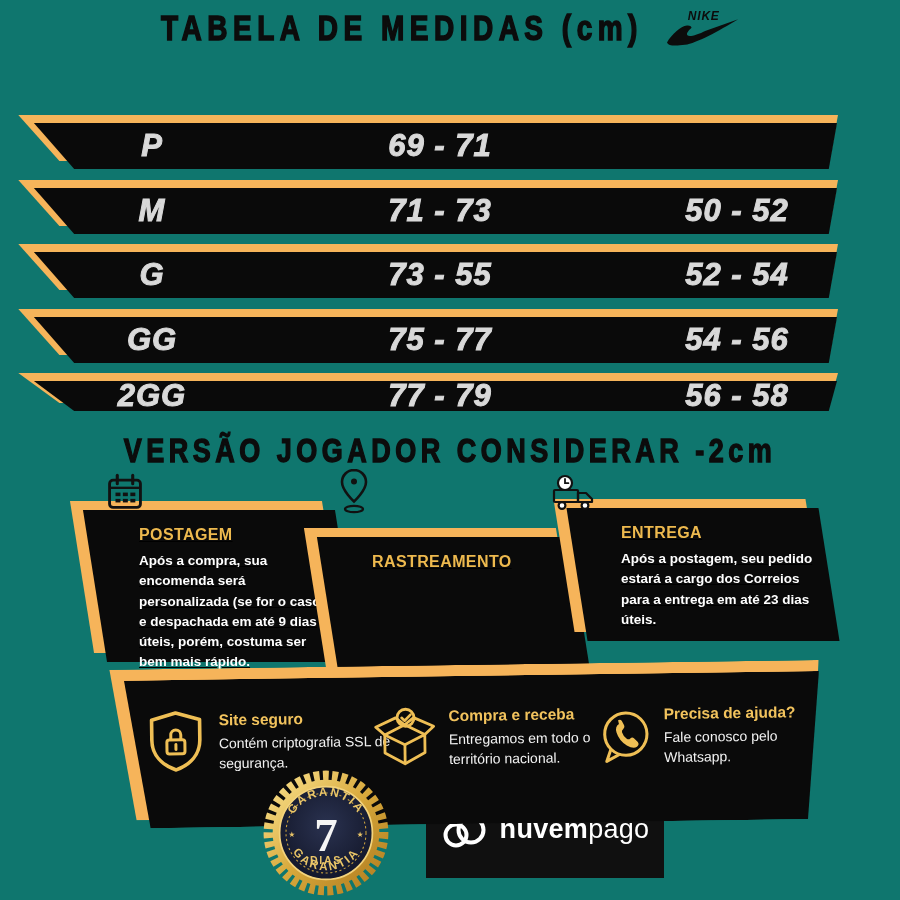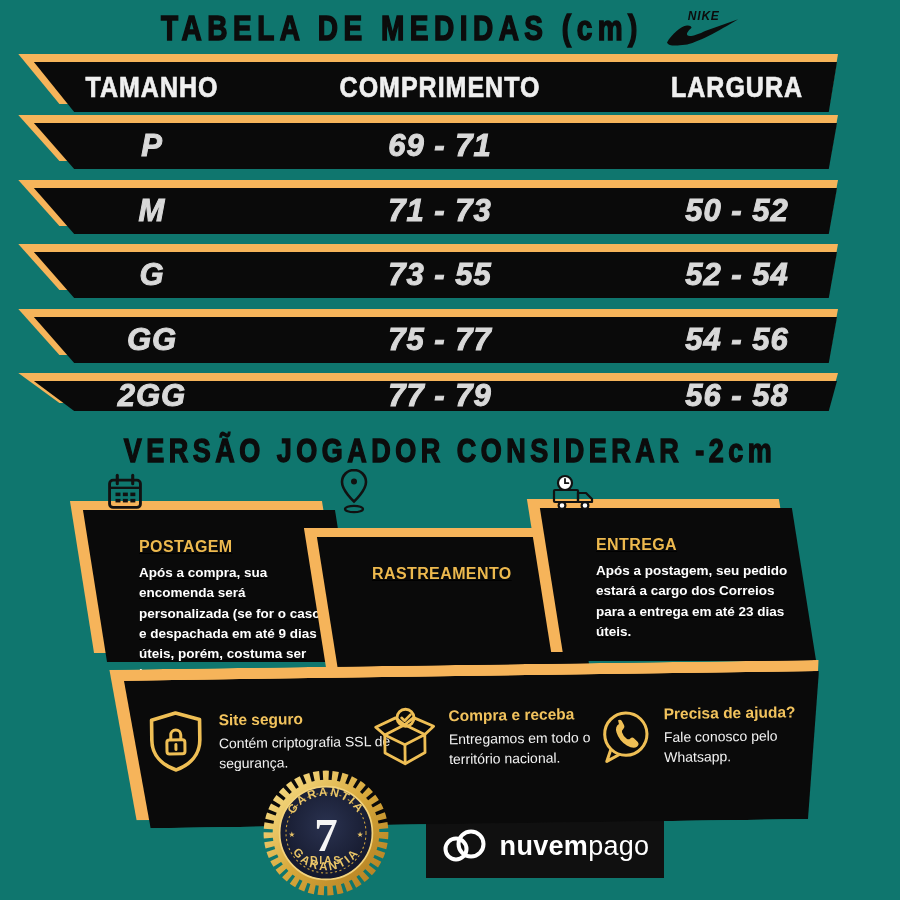--- a/index.html
+++ b/index.html
@@ -50,25 +50,25 @@
 
   
   .card-icon{position:absolute;z-index:3;}
   .icon-calendar{left:106px;top:473px;}
   .icon-pin{left:338px;top:468px;}
   .icon-truck{left:552px;top:474px;}
 
   .card{position:absolute;width:252px;z-index:2;}
   .card1{left:95px;top:510px;height:152px;}
   .card2{left:328px;top:537px;height:140px;}
-  .card3{left:552px;top:508px;height:153px;}
+  .card3{left:577px;top:508px;height:133px;}
   .card .bg-o{position:absolute;inset:0;background:var(--accent);
               transform:translate(-13px,-9px) skewX(9deg);}
   .card .bg-b{position:absolute;inset:0;background:var(--panel);transform:skewX(9deg);}
-  .card-content{position:absolute;inset:0;padding:28px 12px 0 44px;text-decoration:underline;}
+  .card-content{position:absolute;inset:0;padding:16px 12px 0 44px;text-decoration:underline;}
   .card-title{color:var(--gold);font-size:16px;font-weight:700;letter-spacing:.4px;margin-bottom:7px;}
   .card-body{color:#fff;font-size:13.5px;font-weight:700;line-height:1.5;}
 
   
   .feature-bar{position:absolute;left:96px;top:676px;width:724px;height:148px;
                transform:rotate(-0.8deg);z-index:2;}
   .fb-o{position:absolute;left:-15px;top:-11px;width:calc(100% + 15px);height:102%;
         background:var(--accent);clip-path:polygon(4% 0,100% 0,98.2% 100%,7.4% 100%);}
   .fb-b{position:absolute;inset:0;background:var(--panel);
         clip-path:polygon(4% 0,100% 0,98.2% 100%,7.4% 100%);}
@@ -76,47 +76,38 @@
   .f1{left:48px;top:30px;}
   .f2{left:276px;top:30px;}
   .f3{left:503px;top:30px;}
   .f-text{max-width:178px;}
   .f-title{color:#F2C35D;font-size:15.5px;font-weight:700;margin-bottom:4px;}
   .f-body{color:#f2f2f2;font-size:14px;line-height:1.45;}
 
   
   .badge{position:absolute;left:262px;top:769px;width:128px;height:128px;z-index:4;}
   .payment{position:absolute;left:426px;top:814px;width:238px;height:64px;background:#101010;
-           display:flex;align-items:center;justify-content:center;gap:11px;z-index:1;}
+           display:flex;justify-content:center;gap:11px;z-index:1;}
   .pay-text{color:#fff;font-size:27px;letter-spacing:.3px;white-space:nowrap;}
   .pay-bold{font-weight:700;}
   .pay-light{font-weight:400;}
 </style>
 </head>
 <body>
 
 <div class="page">
 
   <div class="title-row">
     <span class="title-text">TABELA DE MEDIDAS (cm)</span>
     <svg class="nike-logo" viewBox="0 0 100 52">
       <text x="36" y="16" font-size="15" font-weight="700" font-style="italic" font-family="Liberation Sans, sans-serif" fill="#0c0c0c" letter-spacing="1">NIKE</text>
       <path fill="#0c0c0c" d="M10 44 C16 34 27 24 35 23 c3 -0.4 5.2 0.7 5.7 2.8 -4.6 4.2 -6.8 7.4 -5.2 9.3 2.3 2.7 12.5 -0.7 23 -5.8 L99 15 C74 30 47 45 32.5 47 C18 49 12 48 10 44 Z"></path>
     </svg>
   </div>
 
-  <div class="band band-h">
-    <div class="bg-orange"></div>
-    <div class="bg-black"></div>
-    <div class="content">
-      <span class="c c1 hdr">TAMANHO</span>
-      <span class="c c2 hdr">COMPRIMENTO</span>
-      <span class="c c3 hdr">LARGURA</span>
-    </div>
-  </div>
 
   <div class="band band-r1">
     <div class="bg-orange"></div>
     <div class="bg-black"></div>
     <div class="content">
       <span class="c c1 val">P</span>
       <span class="c c2 val">69 - 71</span>
     </div>
   </div>
 

